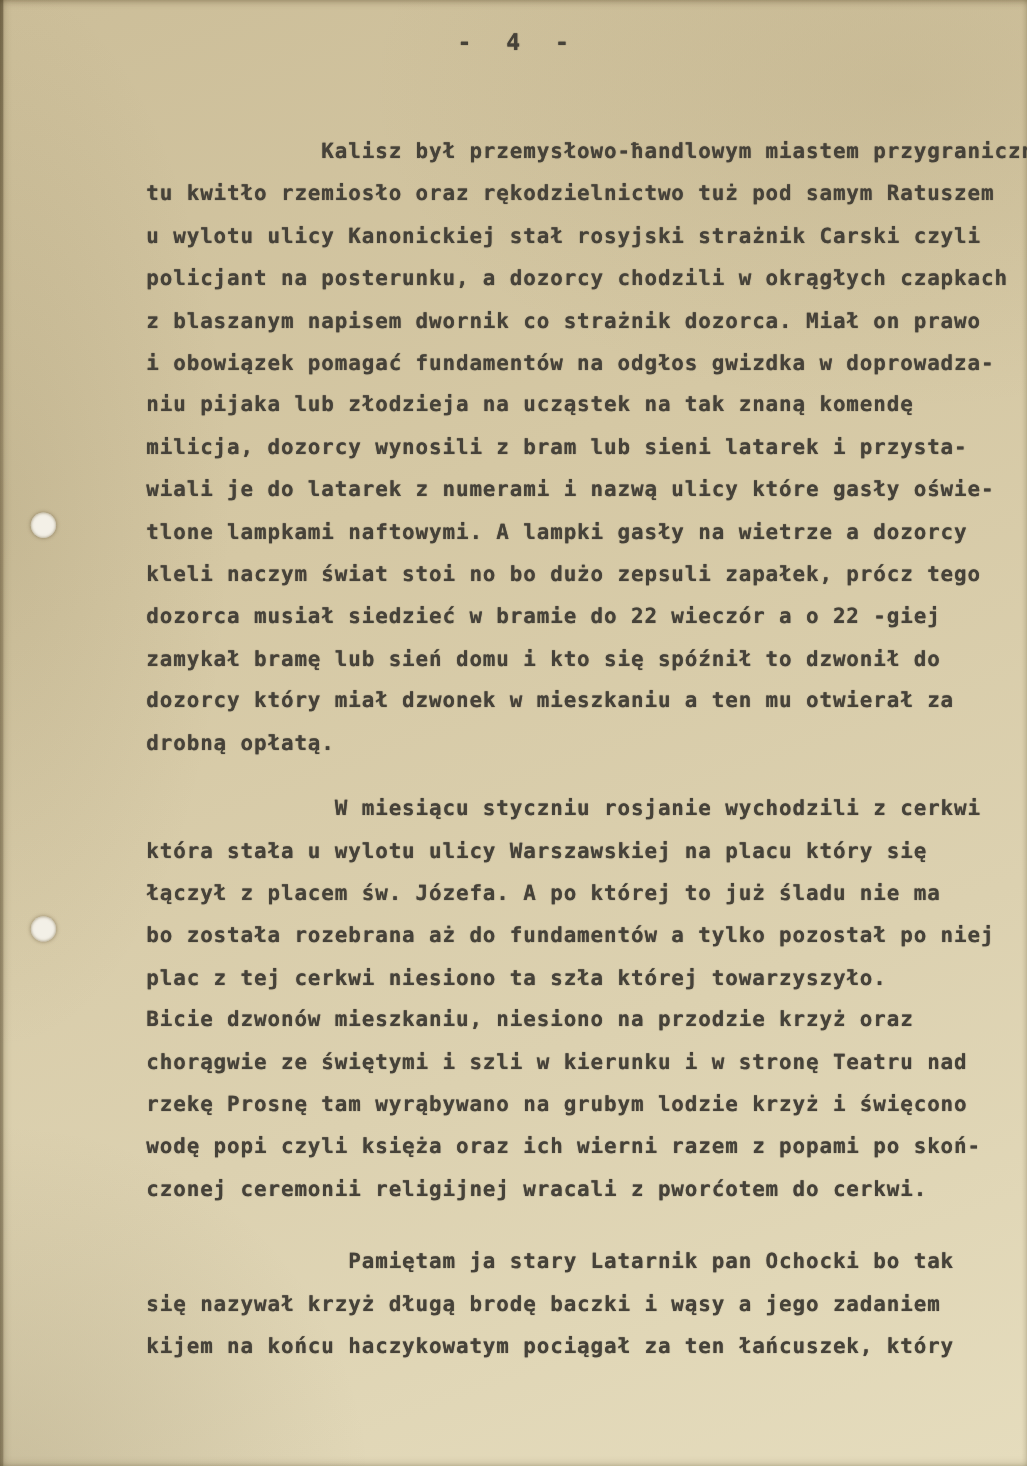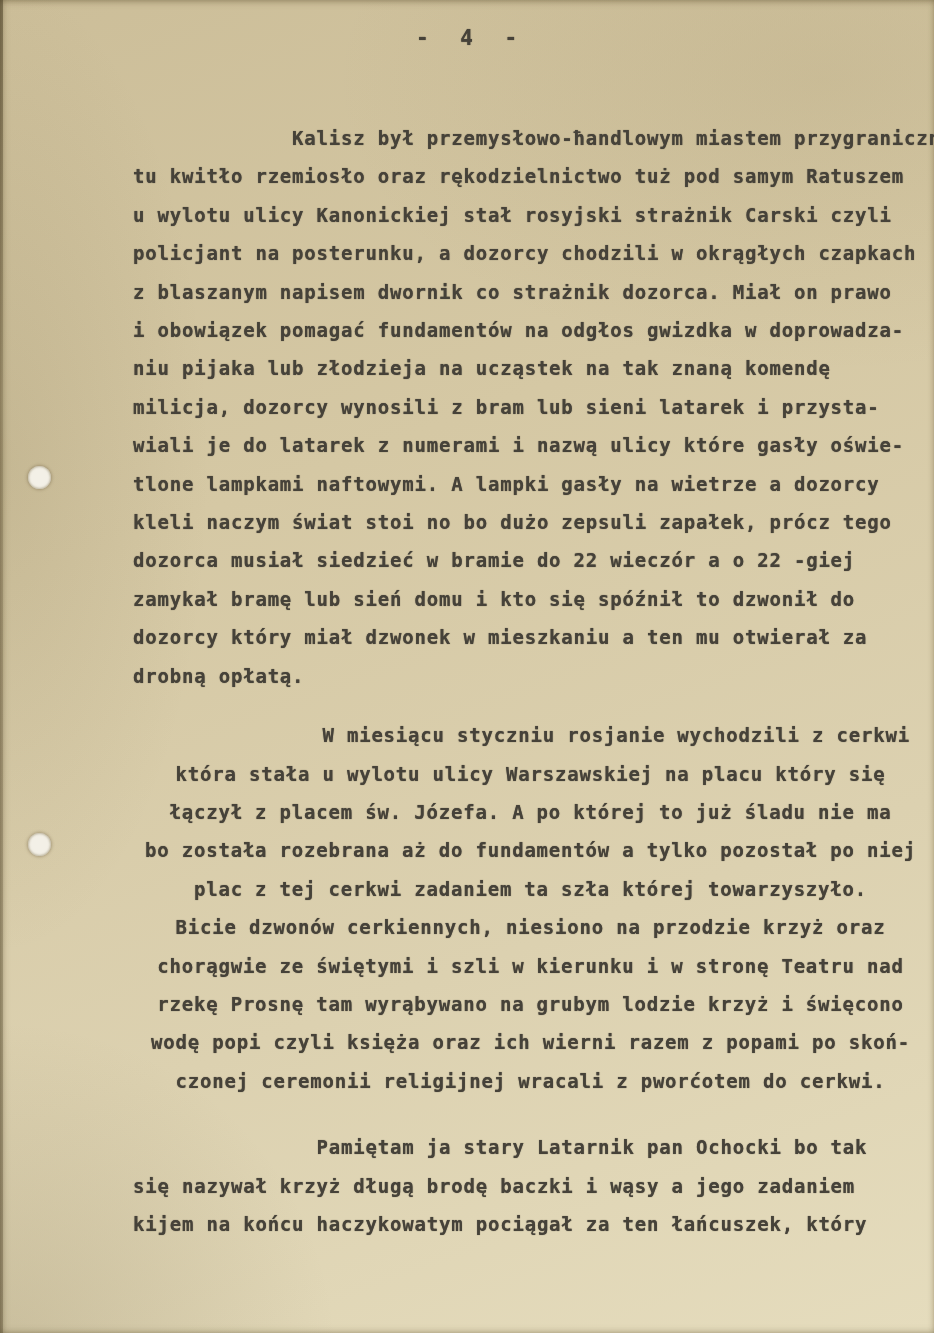--- a/index.html
+++ b/index.html
@@ -35,21 +35,21 @@
     letter-spacing: 1px;
     text-shadow: 0 0 1px rgba(60,55,48,0.85);
   }
   .text-block {
     position: absolute;
     left: 133px;
     top: 119px;
     right: 6px;
   }
   .paragraph { margin: 0; }
-  .paragraph:nth-child(2) { margin-top: 21px; text-align: center; }
+  .paragraph:nth-child(2) { margin-top: 21px; }
   .paragraph:nth-child(3) { margin-top: 28px; }
   .line {
     white-space: pre;
     font-size: 19px;
     line-height: 38.4px;
     font-weight: bold;
     letter-spacing: 0.8px;
     text-shadow: 0 0 1px rgba(60,55,48,0.80);
   }
   .hole {
@@ -92,22 +92,22 @@
         <div class="line">dozorca musiał siedzieć w bramie do 22 wieczór a o 22 -giej</div>
         <div class="line">zamykał bramę lub sień domu i kto się spóźnił to dzwonił do</div>
         <div class="line">dozorcy który miał dzwonek w mieszkaniu a ten mu otwierał za</div>
         <div class="line">drobną opłatą.</div>
       </div>
       <div class="paragraph">
         <div class="line">              W miesiącu styczniu rosjanie wychodzili z cerkwi</div>
         <div class="line">która stała u wylotu ulicy Warszawskiej na placu który się</div>
         <div class="line">łączył z placem św. Józefa. A po której to już śladu nie ma</div>
         <div class="line">bo została rozebrana aż do fundamentów a tylko pozostał po niej</div>
-        <div class="line">plac z tej cerkwi zadaniem ta szła której towarzyszyło.</div>
-        <div class="line">Bicie dzwonów cerkiennych, niesiono na przodzie krzyż oraz</div>
+        <div class="line">plac z tej cerkwi niesiono ta szła której towarzyszyło.</div>
+        <div class="line">Bicie dzwonów mieszkaniu, niesiono na przodzie krzyż oraz</div>
         <div class="line">chorągwie ze świętymi i szli w kierunku i w stronę Teatru nad</div>
         <div class="line">rzekę Prosnę tam wyrąbywano na grubym lodzie krzyż i święcono</div>
         <div class="line">wodę popi czyli księża oraz ich wierni razem z popami po skoń-</div>
         <div class="line">czonej ceremonii religijnej wracali z pworćotem do cerkwi.</div>
       </div>
       <div class="paragraph">
         <div class="line">               Pamiętam ja stary Latarnik pan Ochocki bo tak</div>
         <div class="line">się nazywał krzyż długą brodę baczki i wąsy a jego zadaniem</div>
         <div class="line">kijem na końcu haczykowatym pociągał za ten łańcuszek, który</div>
       </div>

